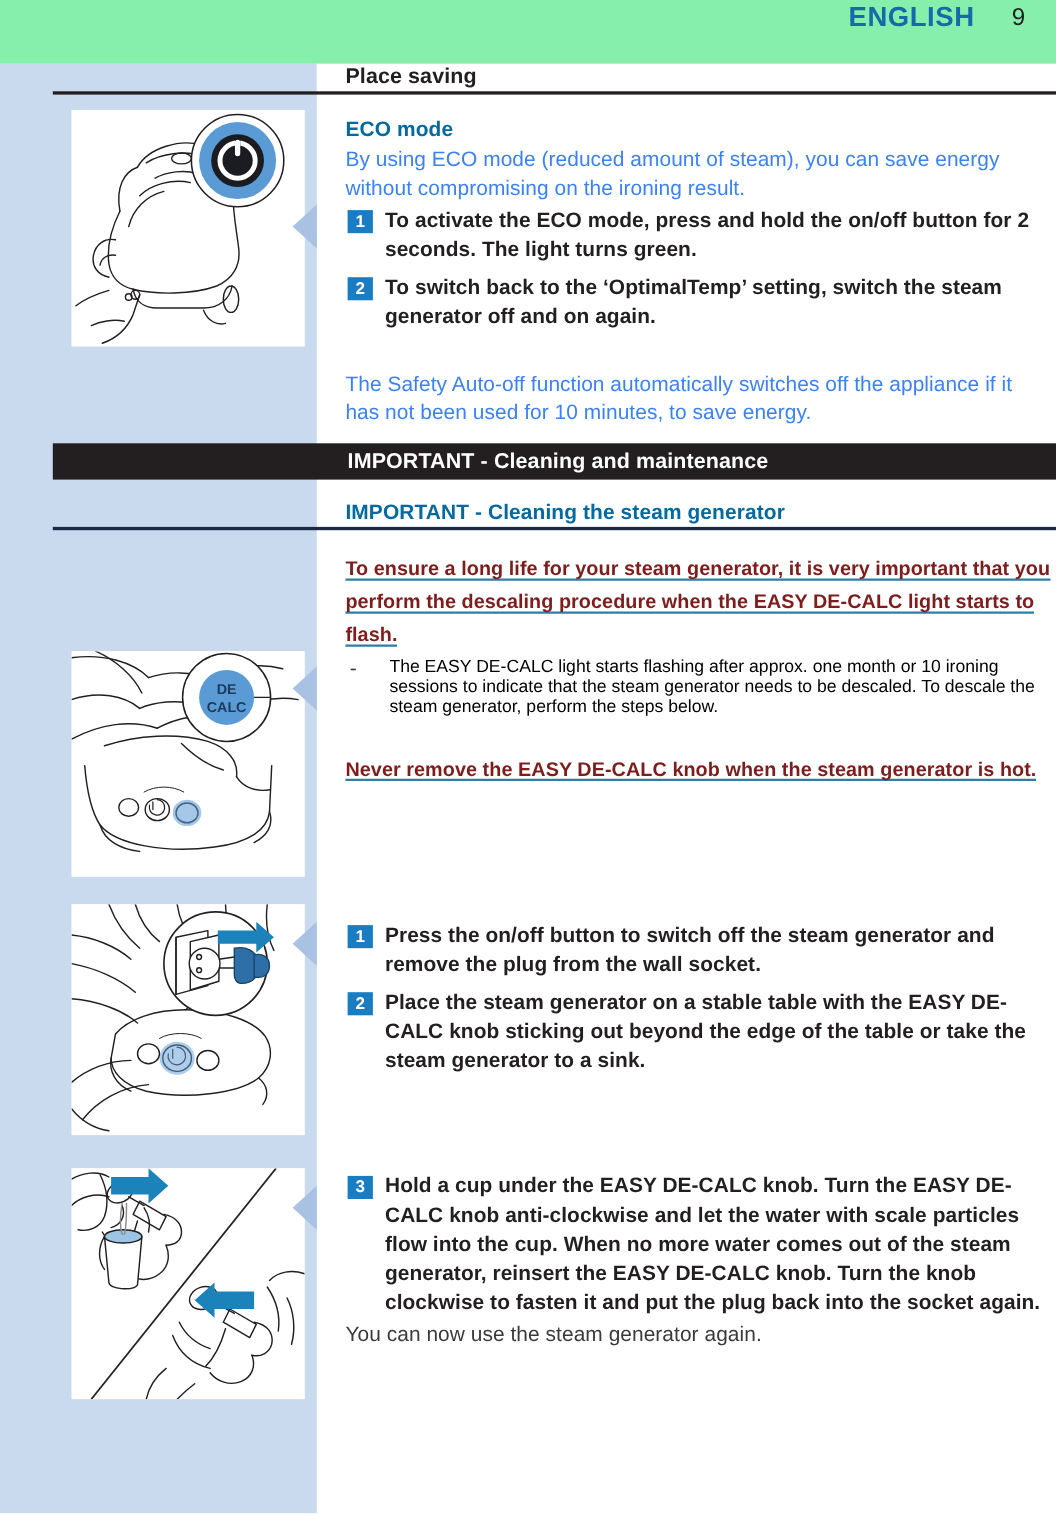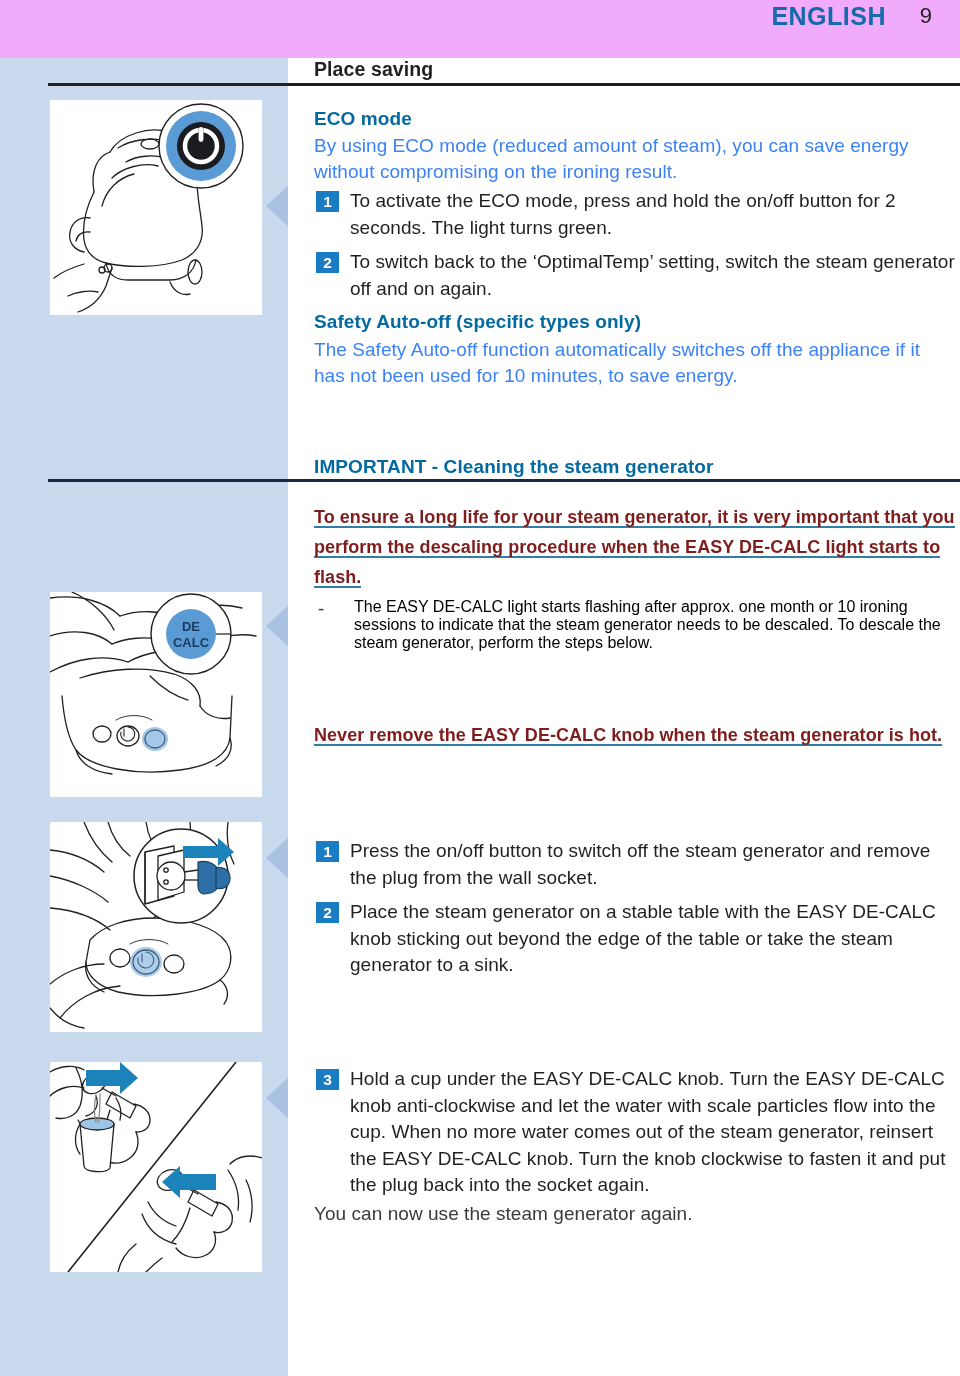--- a/index.html
+++ b/index.html
@@ -5,21 +5,21 @@
   * { box-sizing: border-box; margin: 0; padding: 0; }
   html, body {
     width: 960px; height: 1376px;
     background: #ffffff;
     font-family: "Liberation Sans", sans-serif;
     -webkit-font-smoothing: antialiased;
   }
   .page { position: relative; width: 960px; height: 1376px; overflow: hidden; background:#fff; }
 
   
-  .header { position:absolute; top:0; left:0; width:960px; height:58px; background:#f0abfc; }
+  .header { position:absolute; top:0; left:0; width:960px; height:58px; background:#86efac; }
   .header-lang {
     position:absolute; right:74px; top:2px;
     font-size:25px; font-weight:700; letter-spacing:.5px;
     color:#1669ab;
   }
   .header-page {
     position:absolute; right:28px; top:3px;
     font-size:22px; font-weight:400; color:#231f20;
   }
 
@@ -48,21 +48,21 @@
     position:absolute; left:48px; top:403px; width:912px; height:33px;
     background:#231f20;
   }
   .banner-black .banner-text {
     position:absolute; left:268px; top:5px;
     color:#ffffff; font-size:19.5px; font-weight:700; letter-spacing:.1px;
   }
 
   
   .illus {
-    position:absolute; background:#ffffff; overflow:hidden;
+    position:absolute; background:#ffffff; overflow:hidden;margin-left:15px;
   }
   .illus svg { display:block; }
   .pointer {
     position:absolute; width:0; height:0;
     border-top:20px solid transparent;
     border-bottom:20px solid transparent;
     border-right:22px solid #a9c2e3;
   }
 
   
@@ -83,21 +83,21 @@
   .step { position:relative; padding-left:36px; margin-bottom:2px; }
   .step-num {
     position:absolute; left:2px; top:3px;
     width:23px; height:21px; background:#1a7dc4;
     color:#fff; font-size:15.5px; font-weight:700;
     text-align:center; line-height:21px;
   }
   .step-txt {
     font-size:19px; line-height:26.5px; color:#231f20; letter-spacing:.05px;
   }
-  .step-txt.bold { font-weight:400; }
+  .step-txt.bold { font-weight:700; }
   .step-txt.reg { font-weight:400; color:#3a3a3c; }
 
   
   .dash { position:relative; padding-left:40px; }
   .dash .mark {
     position:absolute; left:4px; top:0;
     font-size:19px; color:#3a3a3c;
   }
 
   
@@ -292,54 +292,56 @@
         <path d="M178 108 C186 120 190 134 188 148"></path>
         <path d="M196 118 C202 130 204 146 200 160"></path>
         <path d="M86 182 C76 190 70 200 68 210"></path>
         <path d="M112 196 C104 202 98 208 96 210"></path>
       </g>
       <path d="M166 112 L130 112 L130 104 L112 120 L130 136 L130 128 L166 128 Z" fill="#1b82ba"></path>
     </svg>
   </div>
   <div class="pointer" style="left:266px; top:1078px;"></div>
 
+  <div class="banner-black">
+    <span class="banner-text">IMPORTANT - Cleaning and maintenance</span>
+  </div>
   <div class="rule-desc"></div>
 
   <h2 class="sec col" style="top:58px;">Place saving</h2>
 
   <h3 class="sub col" style="top:108px;">ECO mode</h3>
 
   <p class="body col" style="top:133px; width:622px;">By using ECO mode (reduced amount of steam), you can save energy without compromising on the ironing result.</p>
 
   <div class="col" style="top:188px;">
     <div class="step">
       <span class="step-num">1</span>
       <span class="step-txt bold">To activate the ECO mode, press and hold the on/off button for 2 seconds. The light turns green.</span>
     </div>
     <div class="step" style="margin-top:8px;">
       <span class="step-num">2</span>
       <span class="step-txt bold">To switch back to the ‘OptimalTemp’ setting, switch the steam generator off and on again.</span>
     </div>
   </div>
 
-  <h3 class="sub col" style="top:311px;">Safety Auto-off (specific types only)</h3>
   <p class="body col" style="top:337px; width:634px;">The Safety Auto-off function automatically switches off the appliance if it has not been used for 10 minutes, to save energy.</p>
 
   <h3 class="sub col" style="top:456px;">IMPORTANT - Cleaning the steam generator</h3>
 
   <div class="col" style="top:502px;">
     <div class="ul-block"><span class="line">To ensure a long life for your steam generator, it is very important that you perform the descaling procedure when the EASY DE-CALC light starts to flash.</span></div>
   </div>
 
   <div class="col dash" style="top:598px; width:640px;">
     <span class="mark">-</span>
     <span class="body" style="display:block;">The EASY DE-CALC light starts flashing after approx. one month or 10 ironing sessions to indicate that the steam generator needs to be descaled. To descale the steam generator, perform the steps below.</span>
   </div>
 
-  <div class="col" style="top:684px;margin-top:36px;">
+  <div class="col" style="top:684px;">
     <div class="ul-block"><span class="line">Never remove the EASY DE-CALC knob when the steam generator is hot.</span></div>
   </div>
 
   <div class="col" style="top:838px;">
     <div class="step">
       <span class="step-num">1</span>
       <span class="step-txt bold">Press the on/off button to switch off the steam generator and remove the plug from the wall socket.</span>
     </div>
     <div class="step" style="margin-top:8px;">
       <span class="step-num">2</span>

